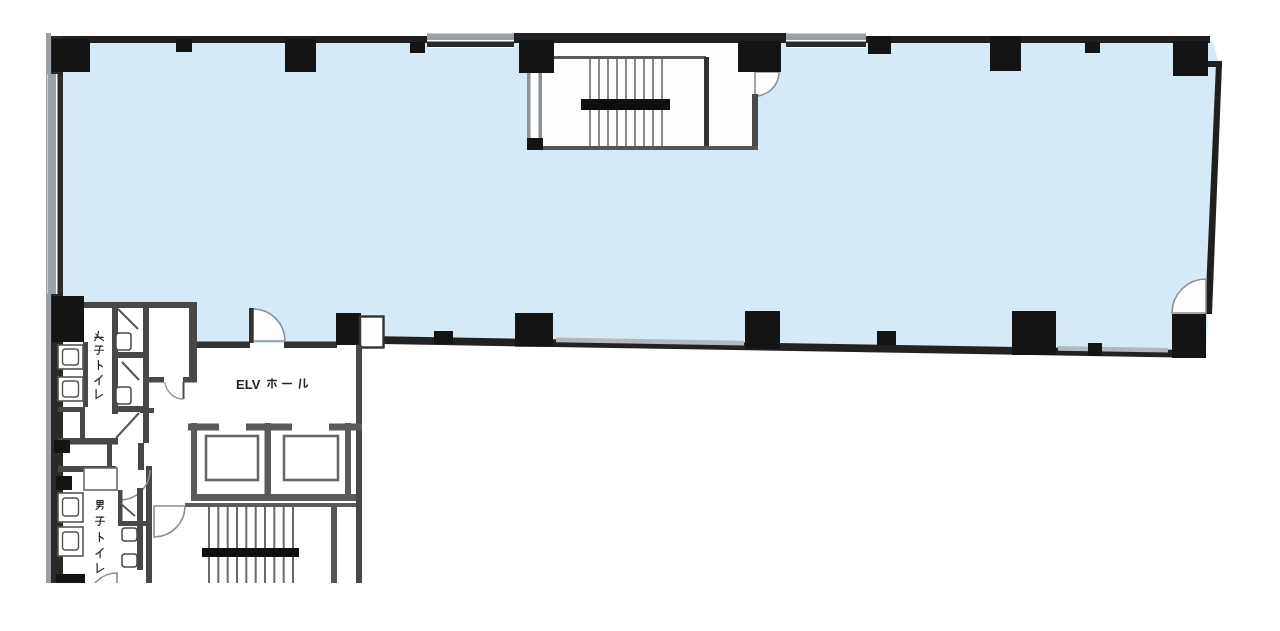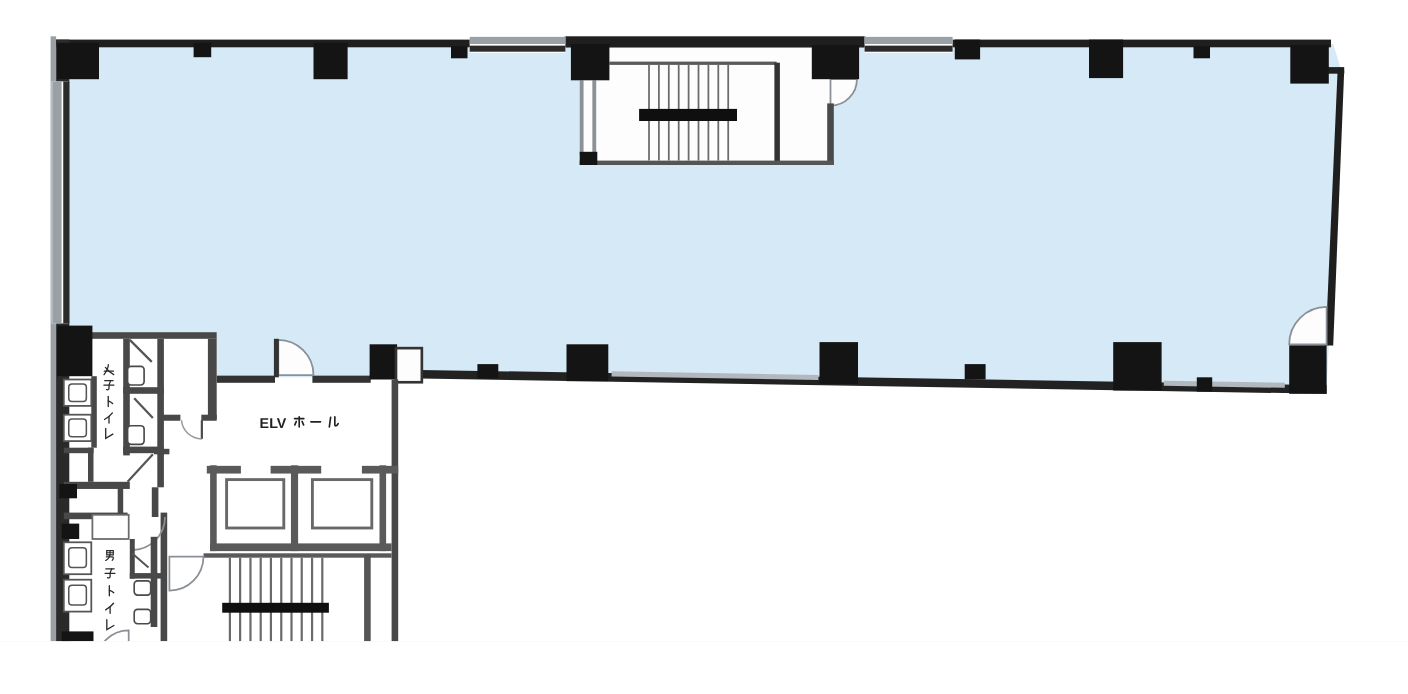--- a/index.html
+++ b/index.html
@@ -1,16 +1,16 @@
 <!DOCTYPE html>
 <html><head>
 <meta charset="utf-8">
 <style>
   html,body{margin:0;padding:0;background:#ffffff;}
-  .wrap{width:1280px;height:583px;position:relative;background:#fca5a5;overflow:hidden;}
+  .wrap{width:1280px;height:583px;position:relative;background:#0ea5e9;overflow:hidden;}
   svg{display:block;font-family:"Liberation Sans", sans-serif;}
 </style>
 </head>
 <body>
 <div class="wrap">
 <svg width="1280" height="631" viewBox="0 0 1280 631">
 <defs>
   <g id="gONNA" stroke="#2a2a2a" stroke-width="1.15" fill="none" stroke-linecap="round">
     <path d="M-4.2,1.4 L4.2,1.4"></path>
     <path d="M-0.5,-4.6 C-0.6,-1.5 -2.6,2.2 -4.4,4.6"></path>

